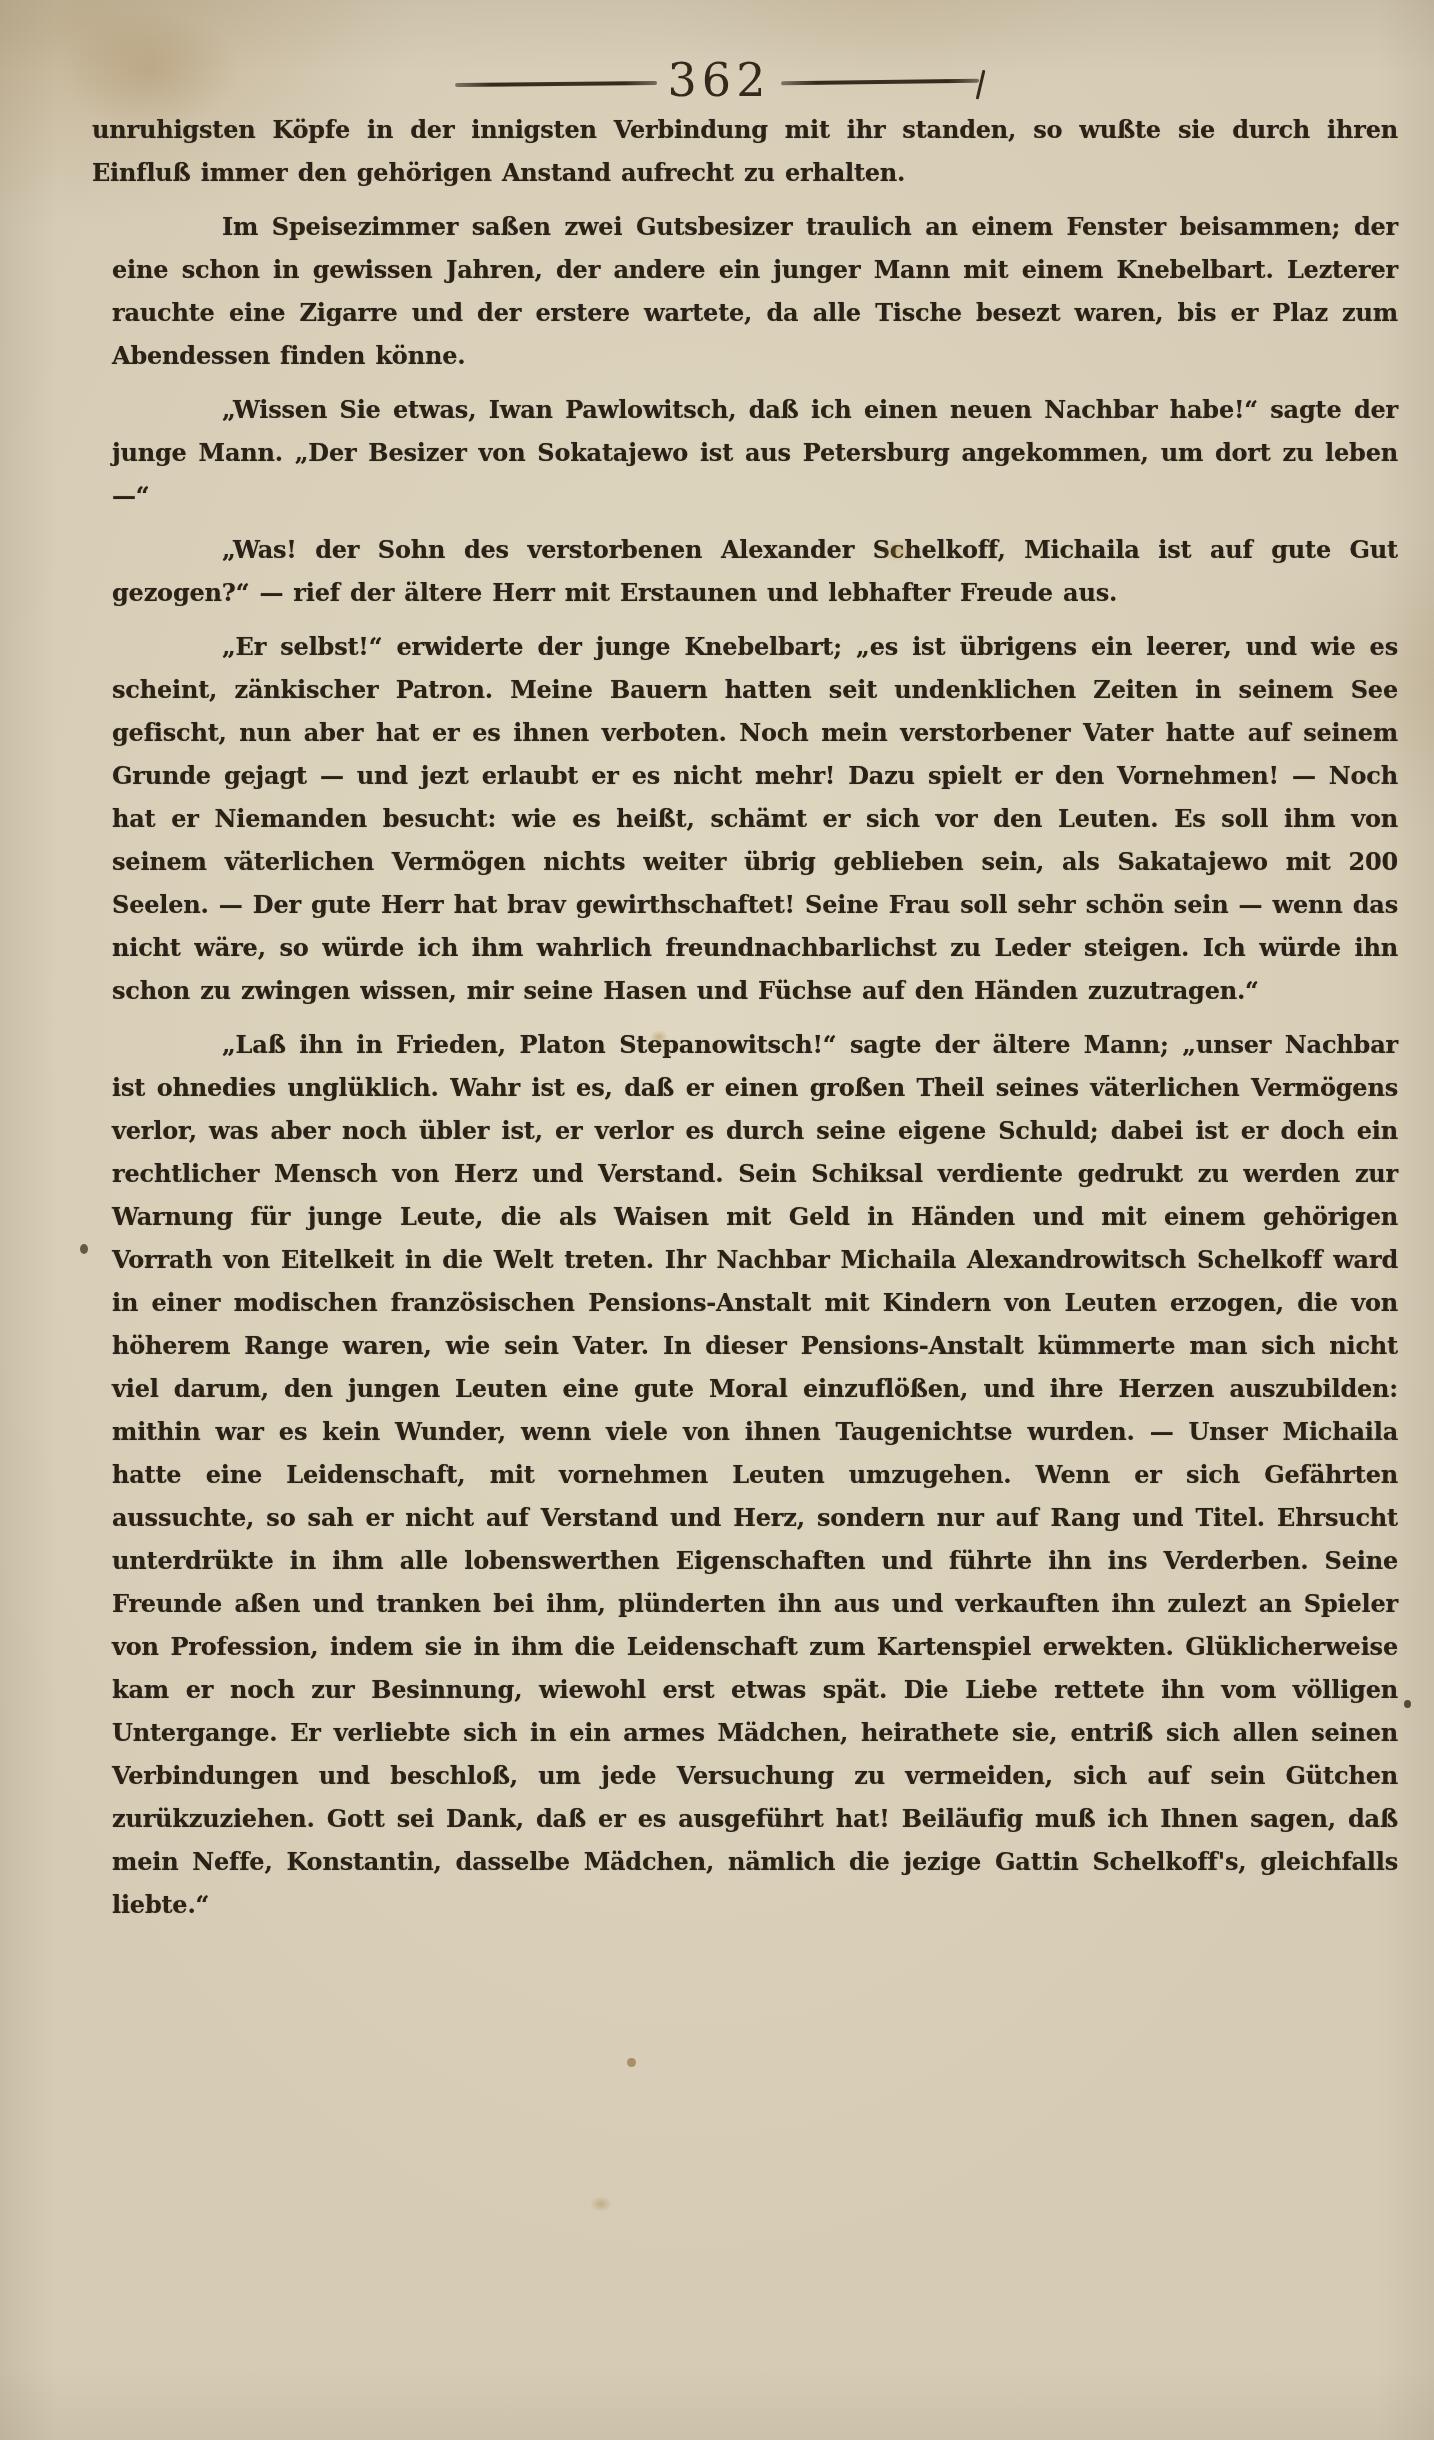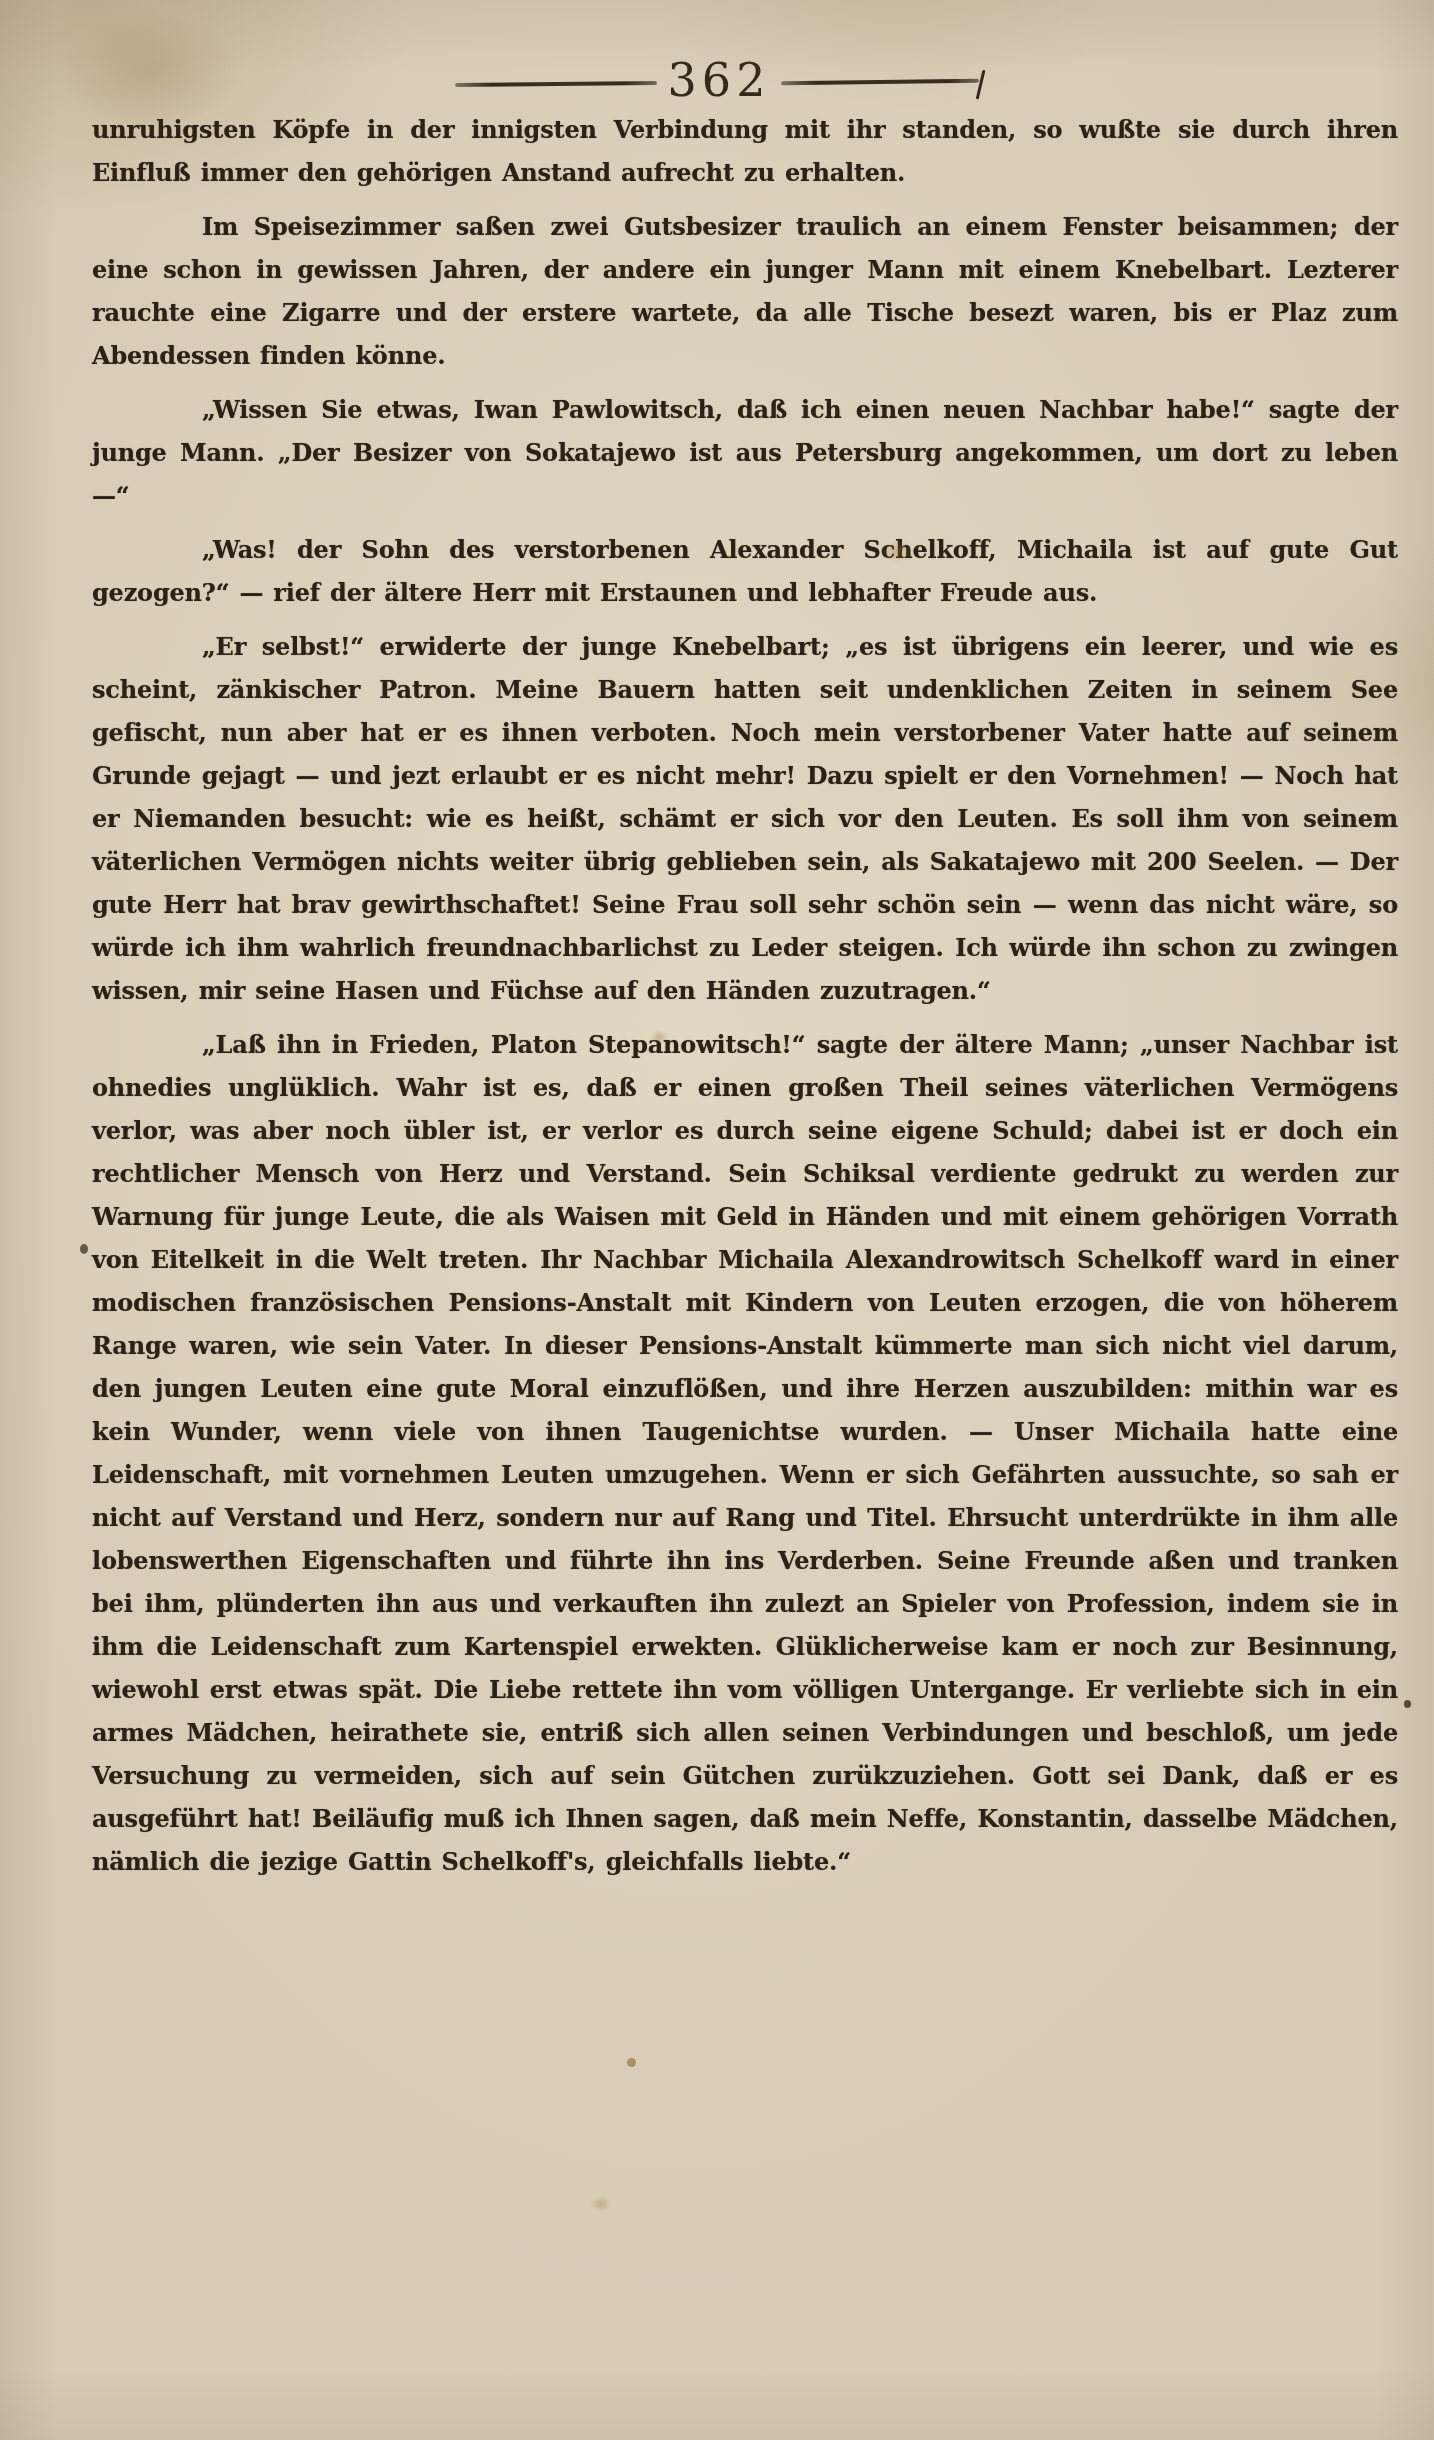--- a/index.html
+++ b/index.html
@@ -67,21 +67,21 @@
   }
   .para {
     margin: 0 0 11px 0;
     font-size: 24px;
     font-weight: 700;
     line-height: 43px;
     letter-spacing: -0.2px;
     word-spacing: 2px;
     text-shadow: 0 0 1px rgba(42,34,22,0.45);
   }
-  .para.indent { text-indent: 110px; }
+  .para.indent { text-indent: 110px; margin-left: 20px; }
 
   
   .speck { position: absolute; border-radius: 50%; pointer-events: none; }
   .speck-margin-dot   { left: 80px;  top: 1244px; width: 8px;  height: 10px; background: rgba(64,50,30,0.75); }
   .speck-right-dark   { left: 1404px; top: 1700px; width: 7px; height: 8px;  background: rgba(55,42,22,0.8); }
   .speck-mid-brown    { left: 627px; top: 2058px; width: 9px;  height: 9px;  background: rgba(130,92,35,0.55); }
   .stain-yellow-1     { left: 880px; top: 540px;  width: 34px; height: 22px; background: radial-gradient(rgba(168,128,48,0.35), rgba(168,128,48,0) 70%); }
   .stain-yellow-2     { left: 650px; top: 1030px; width: 18px; height: 14px; background: radial-gradient(rgba(160,120,45,0.4), rgba(160,120,45,0) 70%); }
   .stain-yellow-3     { left: 590px; top: 2196px; width: 22px; height: 16px; background: radial-gradient(rgba(150,110,40,0.35), rgba(150,110,40,0) 70%); }
   .stain-corner       { left: 60px;  top: 10px;   width: 180px; height: 120px; background: radial-gradient(rgba(150,115,65,0.25), rgba(150,115,65,0) 70%); }

